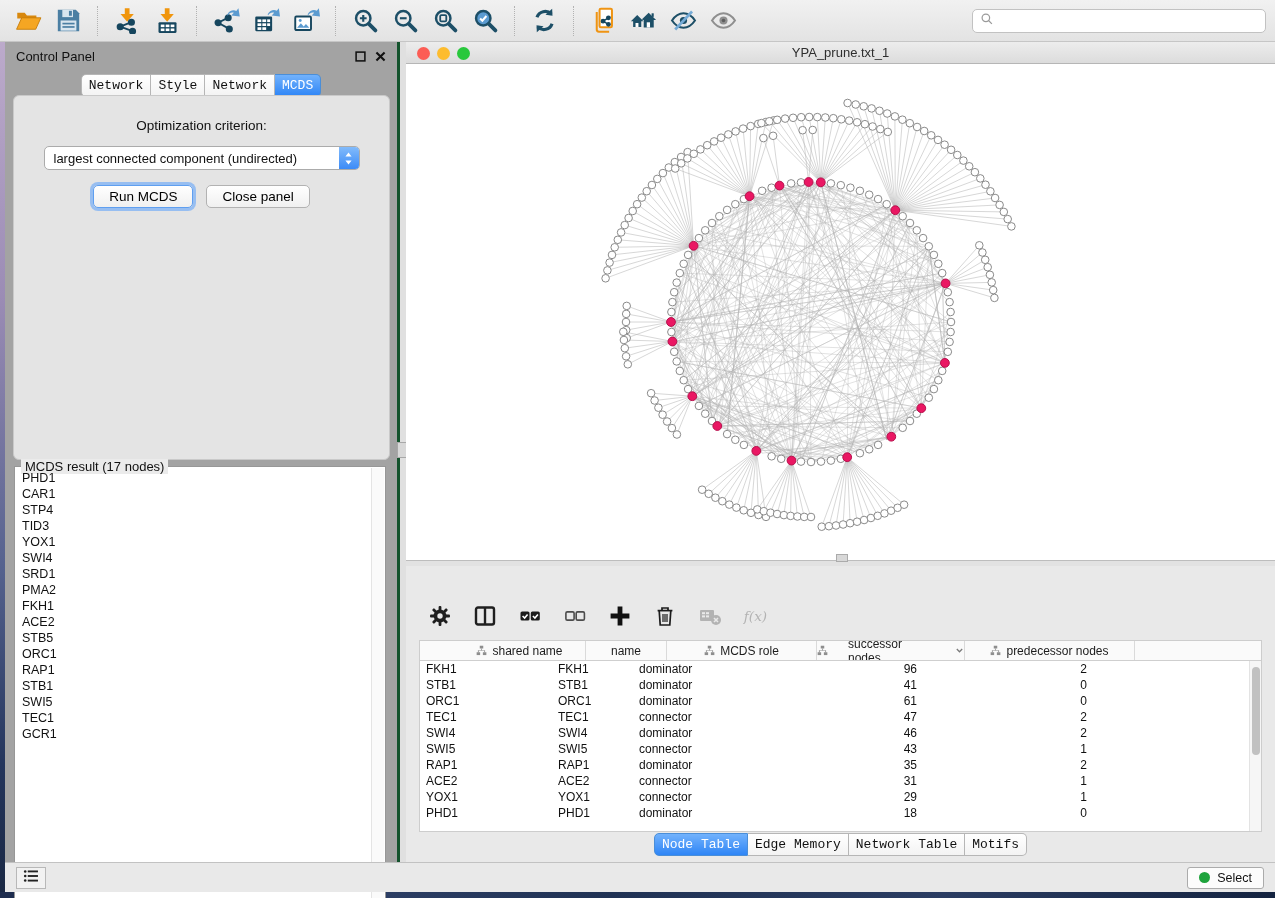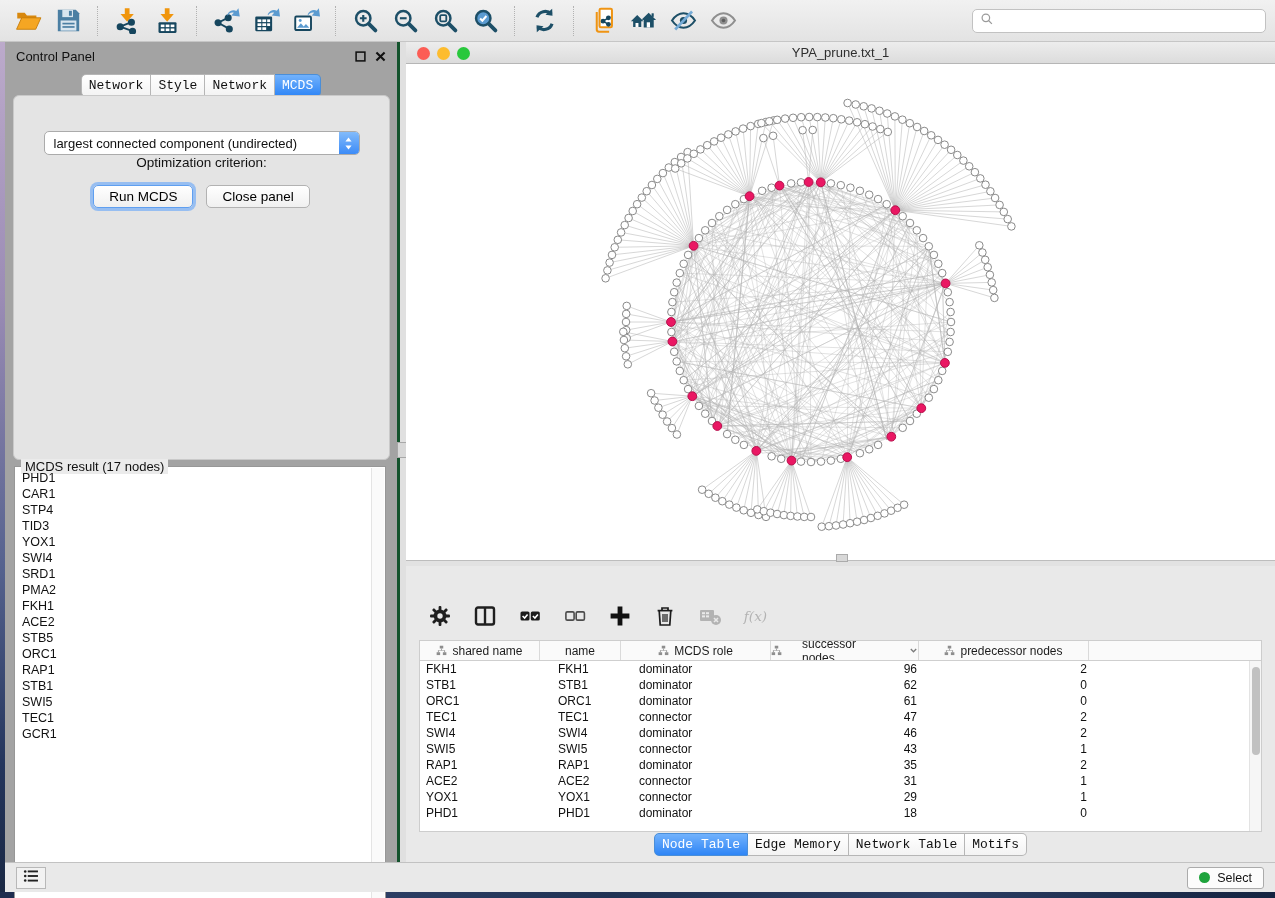--- a/index.html
+++ b/index.html
@@ -296,30 +296,30 @@
           </span>
       </span>
     </div>
     <div id="cp-tabs" class="seg-wrap">
         <div class="seg first">Network</div>
         <div class="seg">Style</div>
         <div class="seg">Network</div>
         <div class="seg active last">MCDS</div>
       </div>
     <div id="cp-inner">
+      <div id="opt-label">Optimization criterion:</div>
       <div id="combo">
         <span id="combo-text">largest connected component (undirected)</span>
         <span id="combo-btn">
             <svg viewBox="0 0 10 16">
               <path d="M5 1.2l3.4 4.6H1.6z" fill="#fff"></path>
               <path d="M5 14.8l-3.4-4.6h6.8z" fill="#fff"></path>
             </svg>
           </span>
       </div>
-      <div id="opt-label">Optimization criterion:</div>
       <div class="btn-row">
         <button class="push focus">Run MCDS</button>
         <button class="push">Close panel</button>
       </div>
     </div>
     <div id="mcds-fieldset">
       <span id="mcds-legend">MCDS result (17 nodes)</span>
       <div id="mcds-list">
           <div class="li">PHD1</div>
           <div class="li">CAR1</div>
@@ -1137,21 +1137,21 @@
           </svg>
         </div>
         <div class="ttbtn">
           <svg viewBox="0 0 30 24">
             <text x="1" y="18" font-family="DejaVu Serif, serif" font-style="italic" font-size="17" fill="#b3b3b3">f(x)</text>
           </svg>
         </div>
       </div>
     <div id="table-wrap">
       <div id="thead">
-          <div class="th" style="width: 120px;">
+          <div class="th" style="width: 132px; margin-left: 34px;">
             <span class="colicon">
               <svg viewBox="0 0 12 12" fill="#8e8e8e">
                 <rect x="4.1" y="0.8" width="3.8" height="3"></rect>
                 <rect x="0.7" y="7.9" width="3.8" height="3.1"></rect>
                 <rect x="7.5" y="7.9" width="3.8" height="3.1"></rect>
                 <path d="M5.6 3.8h.8v1.8h3.5v2.4h-.9V6.4H3v1.6h-.9V5.6h3.5z"></path>
               </svg>
             </span>
             <span class="collabel">shared name</span>
           </div>
@@ -1203,21 +1203,21 @@
             <div class="td" style="width: 132px;">FKH1</div>
             <div class="td" style="width: 81px;">FKH1</div>
             <div class="td" style="width: 150px;">dominator</div>
             <div class="td num" style="width: 148px;">96</div>
             <div class="td num" style="width: 170px;">2</div>
           </div>
           <div class="tr">
             <div class="td" style="width: 132px;">STB1</div>
             <div class="td" style="width: 81px;">STB1</div>
             <div class="td" style="width: 150px;">dominator</div>
-            <div class="td num" style="width: 148px;">62</div>
+            <div class="td num" style="width: 148px;">41</div>
             <div class="td num" style="width: 170px;">0</div>
           </div>
           <div class="tr">
             <div class="td" style="width: 132px;">ORC1</div>
             <div class="td" style="width: 81px;">ORC1</div>
             <div class="td" style="width: 150px;">dominator</div>
             <div class="td num" style="width: 148px;">61</div>
             <div class="td num" style="width: 170px;">0</div>
           </div>
           <div class="tr">

